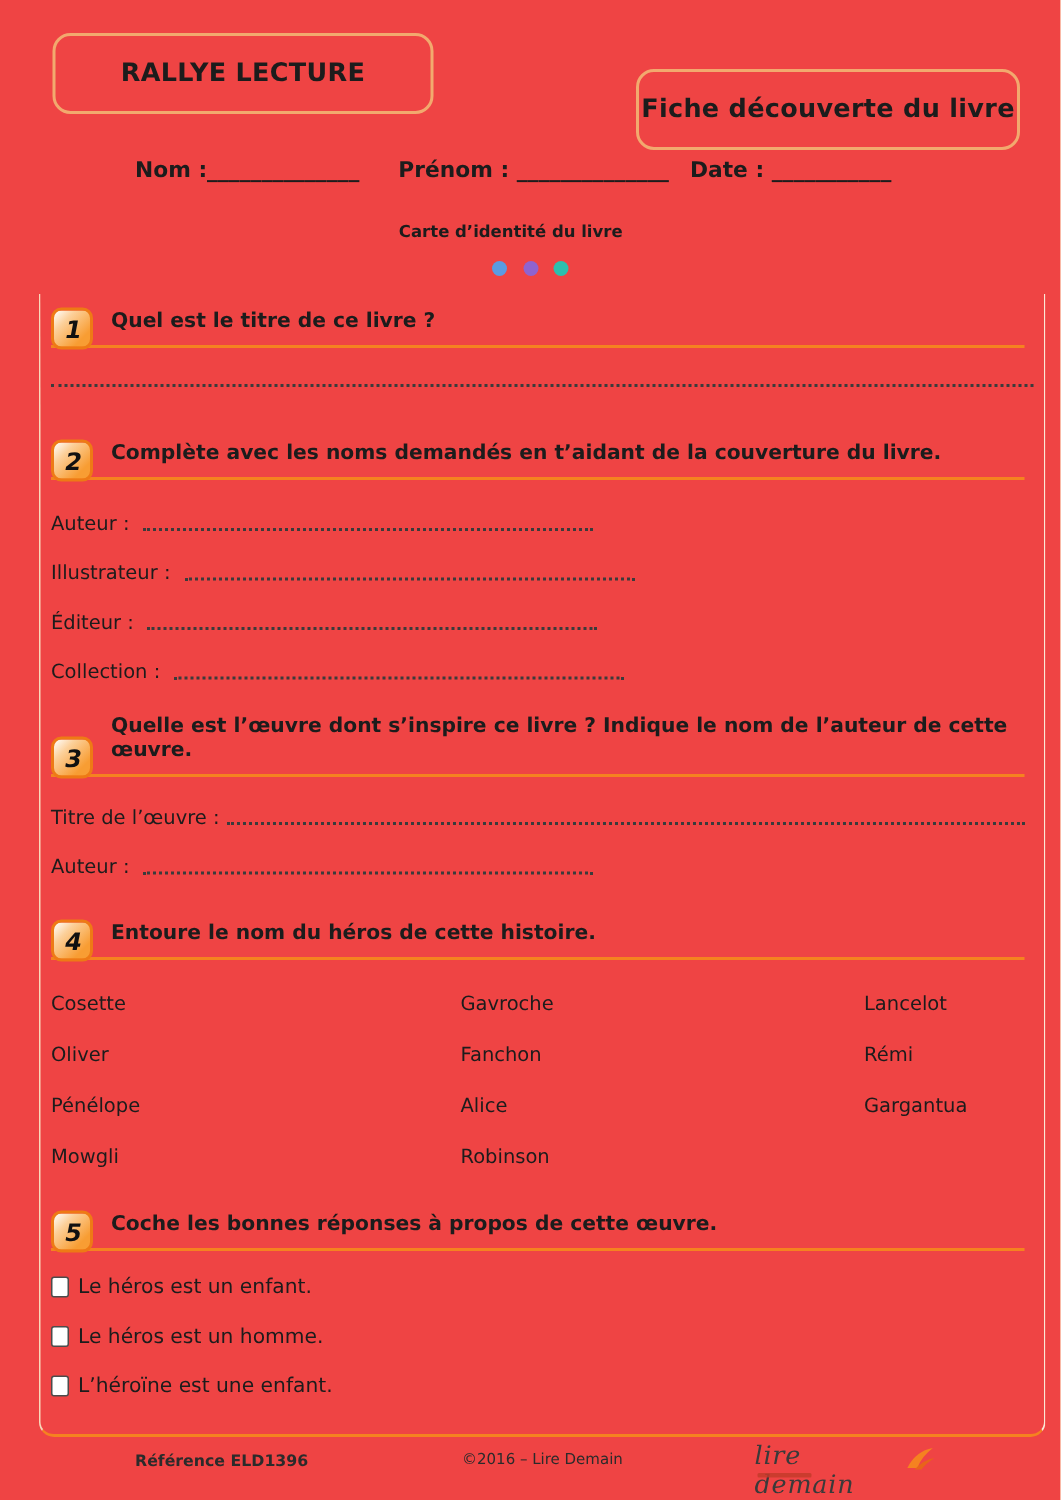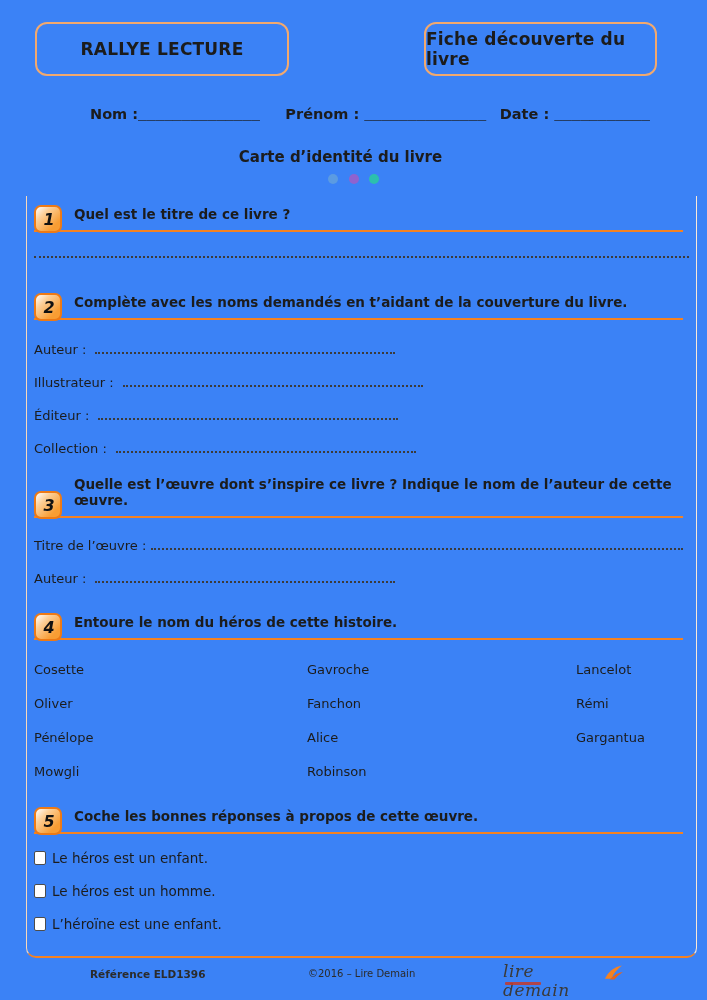--- a/index.html
+++ b/index.html
@@ -1,34 +1,34 @@
 <!DOCTYPE html>
 <html><head>
 <meta charset="utf-8">
 <style>
   * { margin:0; padding:0; box-sizing:border-box; }
   html,body { background:#ffffff; }
   body { font-family:"DejaVu Sans", sans-serif; color:#1c1c1c; }
-  .page { position:relative; width:707px; height:1000px; background:#3b82f6; overflow:hidden; }
+  .page { position:relative; width:707px; height:1000px; background:#ef4444; overflow:hidden; }
 
   
   .hdr-box { position:absolute; top:22px; height:54px; border:2px solid #f2a96e;
              border-radius:12px; display:flex; align-items:center; justify-content:center;
              font-weight:bold; font-size:17px; letter-spacing:.2px; }
   .hdr-box.left  { left:35px;  width:254px; }
-  .hdr-box.right { left:424px; width:233px; }
+  .hdr-box.right { left:424px; width:256px;margin-top:24px; }
 
   .identity { position:absolute; top:106px; left:90px; width:560px;
               font-size:14.5px; font-weight:bold; display:flex; align-items:baseline;text-align:center; }
   .identity .lbl { white-space:pre; }
-  .identity .uline { white-space:pre; letter-spacing:0;font-family:Liberation Mono, monospace; }
+  .identity .uline { white-space:pre; letter-spacing:0; }
   .identity .gap1 { width:26px; } .identity .gap2 { width:14px; }
 
   .doc-title { position:absolute; top:148px; left:0; width:681px; text-align:center;
-               font-size:15px; font-weight:bold; }
+               font-size:11px; font-weight:bold; }
   .title-dots { position:absolute; top:168px; left:0; width:707px; text-align:center; }
   .title-dots .dot { display:inline-block; width:10px; height:10px; border-radius:50%;
                      margin:0 2.5px; vertical-align:middle; }
 
   
   .sheet { position:absolute; left:26px; top:196px; width:671px; height:762px;
            border-left:1px solid #f8d8ba; border-right:1px solid #fbe8d6;
            border-bottom:2.5px solid #f58220; border-radius:0 0 10px 10px;
            padding:0 13px 0 7px; overflow:hidden; }
 

